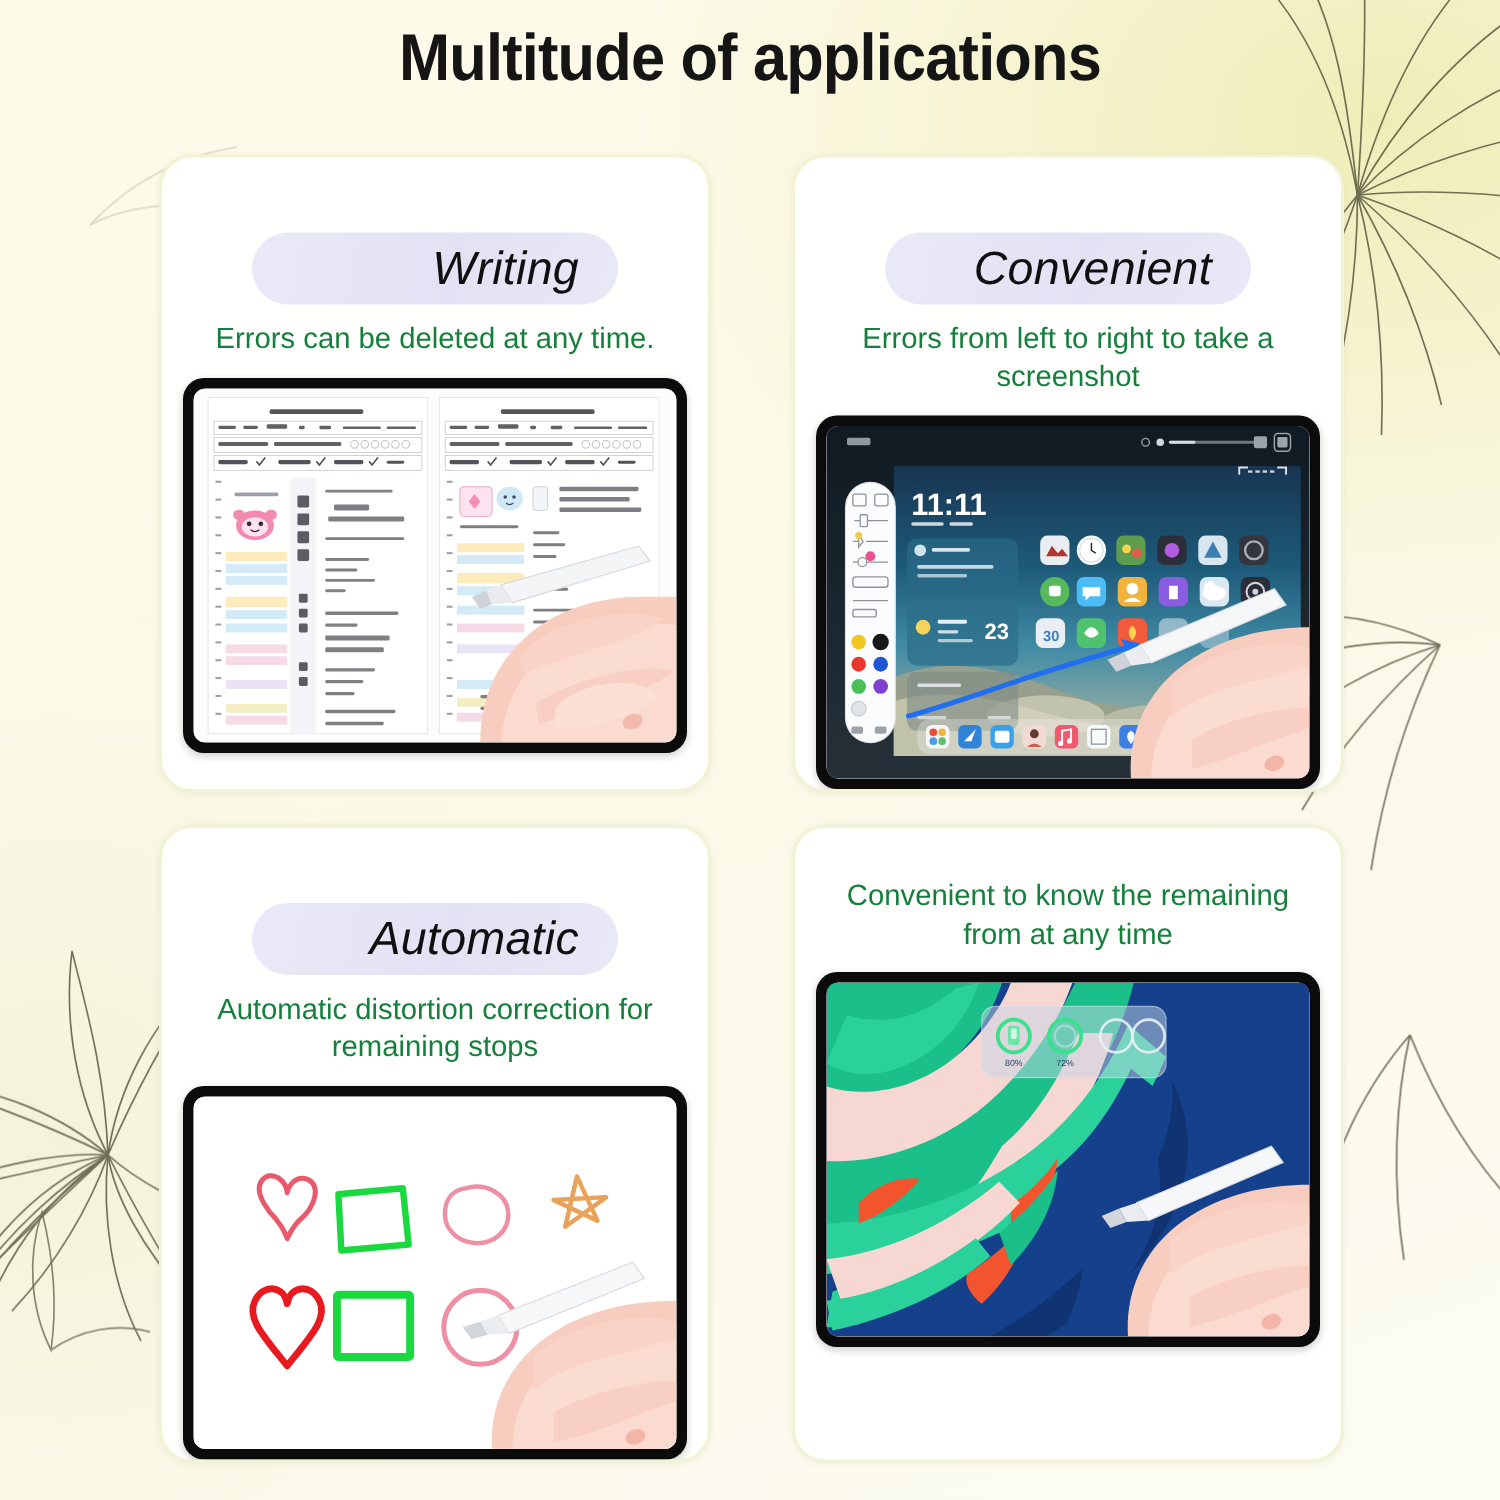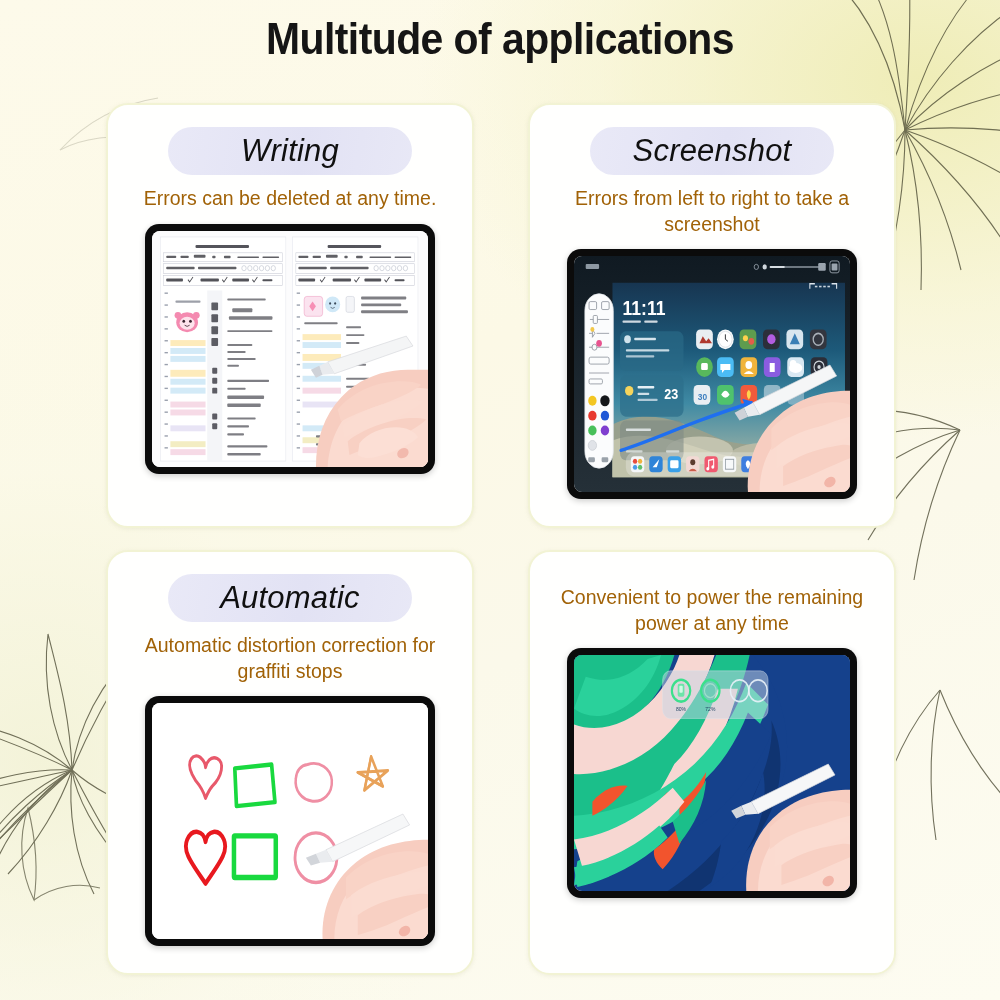--- a/index.html
+++ b/index.html
@@ -45,43 +45,44 @@
     border-radius: 22px;
     box-shadow: 0 1px 4px rgba(180,180,140,.18);
     display: flex; flex-direction: column; align-items: center;
     padding-top: 22px;
     overflow: hidden;
   }
   .badge {
     background: linear-gradient(100deg, #e9e9f7 0%, #e2e2f4 55%, #e8e8f6 100%);
     border-radius: 30px;
     height: 48px; min-width: 244px;
-    display: flex; align-items: center; justify-content: center;
+    display: flex; align-items: center; justify-content: flex-end;
     padding: 0 26px;
+    margin-top: 28px;
   }
   .badge-text {
     font-style: italic;
     font-size: 31px;
     color: #101010;
     font-family: "Liberation Sans", sans-serif;
     letter-spacing: .2px;
   }
   .desc {
     margin-top: 11px;
     text-align: center;
     font-size: 19.5px;
     line-height: 1.32;
-    color: #a16207;
+    color: #15803d;
     width: 330px;
   }
 
   
   .tablet {
     margin-top: 12px;
-    width: 290px; height: 250px;
+    width: 336px; height: 250px;
     background: #0b0b0b;
     border-radius: 14px;
     padding: 7px;
     position: relative;
     box-shadow: 0 2px 6px rgba(0,0,0,.2);
   }
   .screen {
     width: 100%; height: 100%;
     border-radius: 8px;
     overflow: hidden;
@@ -401,21 +402,21 @@
                 <path d="M200,136 L190,140 L196,148 L204,145 Z" fill="#cfd2d8"></path>
               </g>
             </g>
           </svg>
         </div>
       </div>
     </div>
 
     <div class="card">
       <div class="badge">
-        <span class="badge-text">Screenshot</span>
+        <span class="badge-text">Convenient</span>
       </div>
       <div class="desc">Errors from left to right to take a screenshot</div>
       <div class="tablet">
         <div class="screen">
           <svg viewBox="0 0 330 238" preserveAspectRatio="none">
             <defs>
               <linearGradient id="wall" x1="0" y1="0" x2="0" y2="1">
                 <stop offset="0%" stop-color="#173551"></stop>
                 <stop offset="35%" stop-color="#1d5a7a"></stop>
                 <stop offset="62%" stop-color="#3f8aa4"></stop>
@@ -615,21 +616,21 @@
             </g>
           </svg>
         </div>
       </div>
     </div>
 
     <div class="card">
       <div class="badge">
         <span class="badge-text">Automatic</span>
       </div>
-      <div class="desc">Automatic distortion correction for graffiti stops</div>
+      <div class="desc">Automatic distortion correction for remaining stops</div>
       <div class="tablet">
         <div class="screen">
           <svg viewBox="0 0 330 238" preserveAspectRatio="none">
             <rect width="330" height="238" fill="#ffffff"></rect>
 
             <g fill="none" stroke-linecap="round" stroke-linejoin="round">
               <path d="M48,72 C40,58 50,50 58,55 C62,58 64,62 64,65 C65,60 70,53 78,56 C87,60 84,74 72,84 C68,88 66,92 64,96 C62,90 58,84 52,78 Z" stroke="#e8596b" stroke-width="3.4"></path>
               <path d="M99,66 L143,62 L147,100 L101,104 Z" stroke="#19d93f" stroke-width="4.4"></path>
               <path d="M186,62 C200,58 214,66 215,78 C216,92 204,100 192,99 C179,98 170,88 172,76 C173,68 178,63 186,62 Z" stroke="#ef8fa4" stroke-width="3"></path>
               <path d="M262,54 L276,84 L246,70 L282,68 L254,88 Z" stroke="#e8a25a" stroke-width="3"></path>
@@ -654,21 +655,21 @@
                 <path d="M208,148 L196,152 L201,161 L216,160 Z" fill="#eaecef"></path>
                 <path d="M196,152 L184,156 L190,164 L201,161 Z" fill="#d2d5da"></path>
               </g>
             </g>
           </svg>
         </div>
       </div>
     </div>
 
     <div class="card">
-      <div class="desc">Convenient to power the remaining power at any time</div>
+      <div class="desc">Convenient to know the remaining from at any time</div>
       <div class="tablet">
         <div class="screen">
           <svg viewBox="0 0 330 238" preserveAspectRatio="none">
             <defs>
               <clipPath id="scr4">
                   <rect width="330" height="238"></rect>
                 </clipPath>
             </defs>
             <g clip-path="url(#scr4)">
               <rect width="330" height="238" fill="#15418c"></rect>

